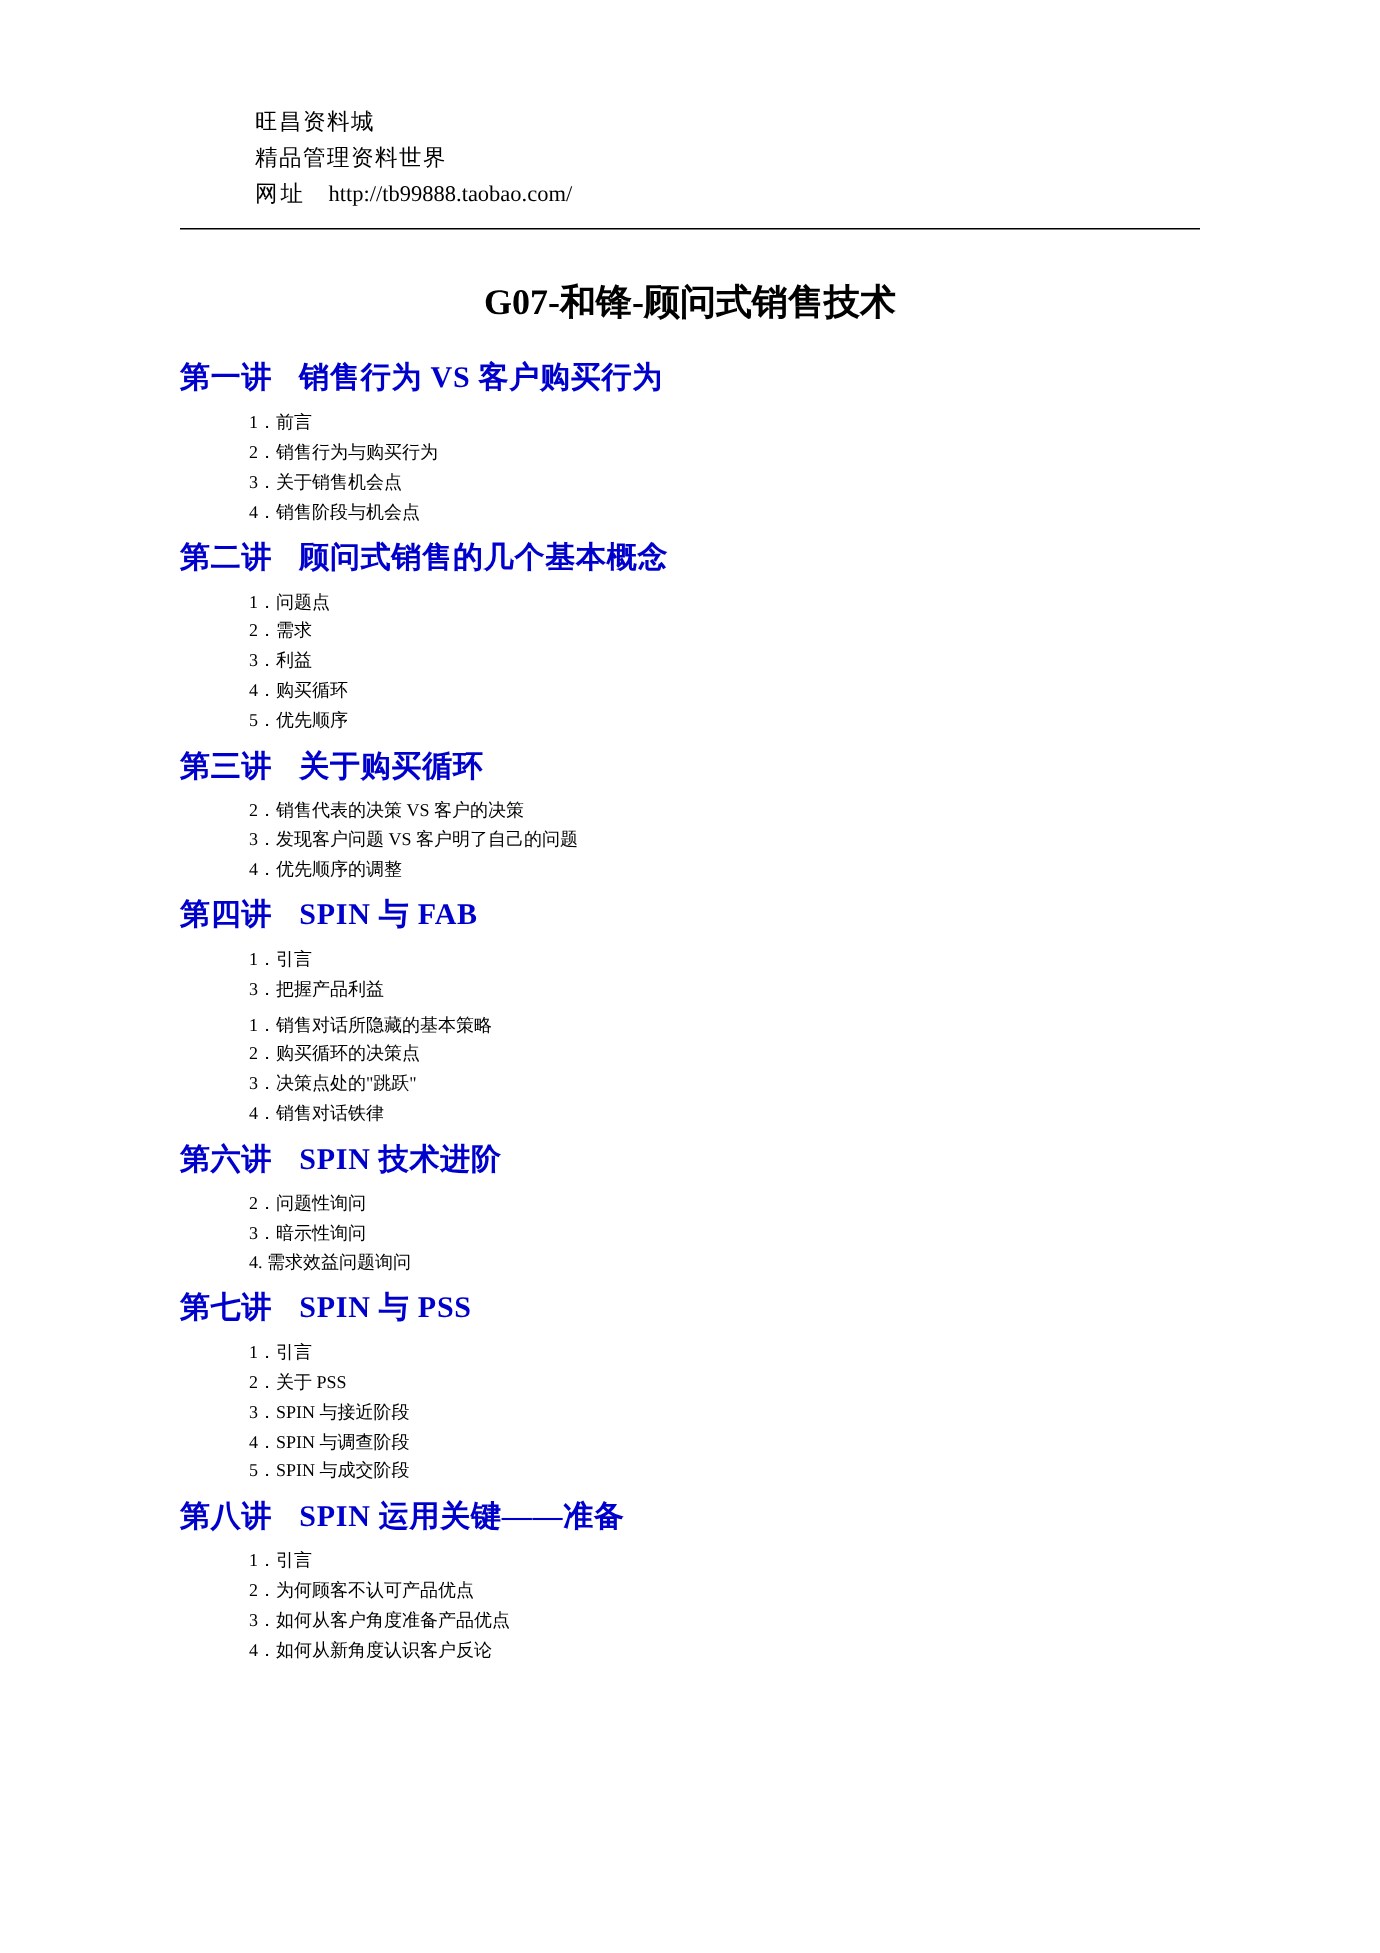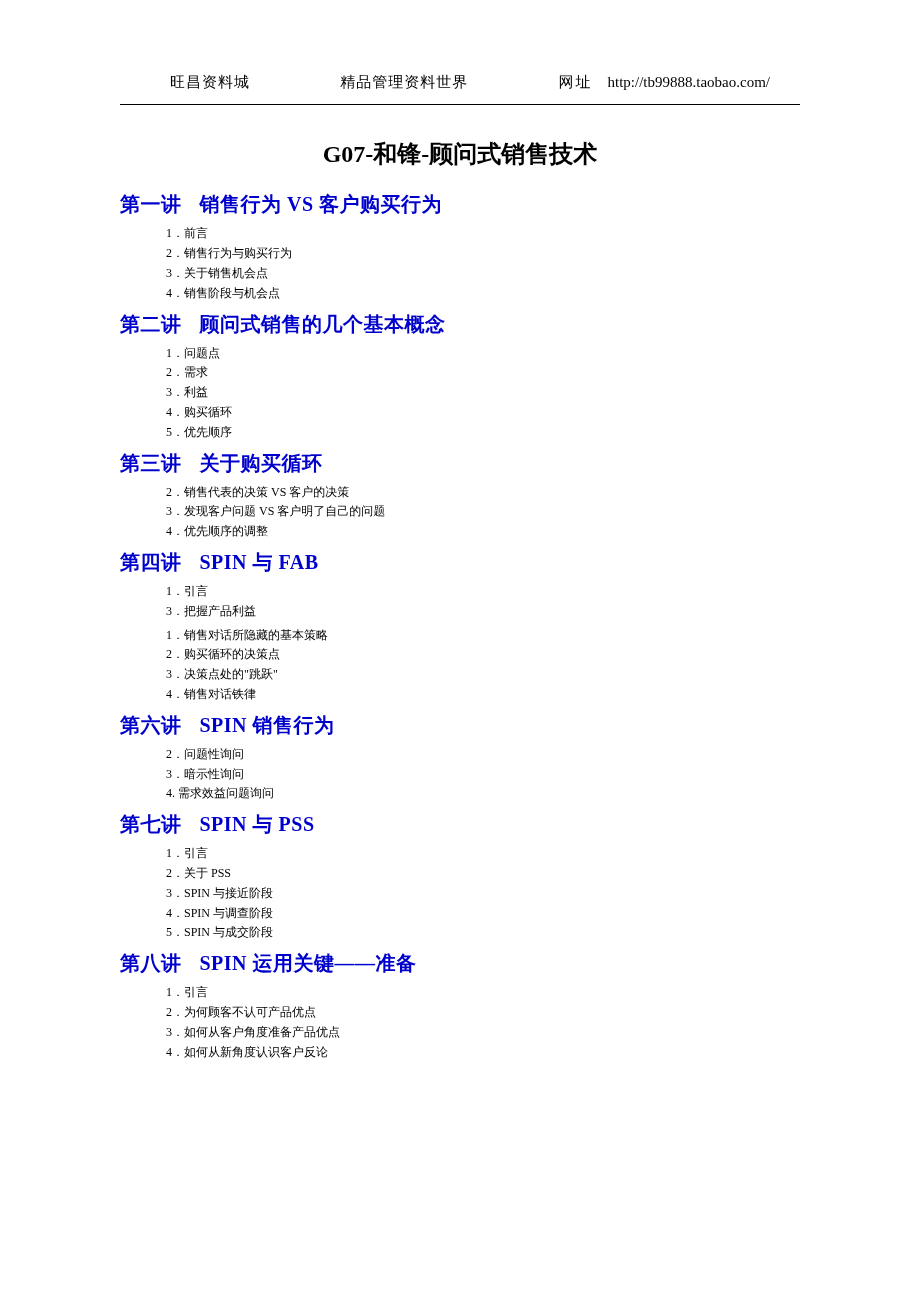--- a/index.html
+++ b/index.html
@@ -16,20 +16,21 @@
       color: #000;
       font-size: 16px;
       line-height: 1.6;
     }
     .header-row {
       display: flex;
       justify-content: space-between;
       margin-bottom: 10px;
       font-size: 15px;
       padding: 0 30px 0 50px;
+      flex-direction: column;
     }
     .header-left {
       letter-spacing: 1px;
     }
     .header-center {
       letter-spacing: 1px;
     }
     .header-right-label {
       letter-spacing: 2px;
     }
@@ -107,21 +108,21 @@
       <div class="item-line">1．引言</div>
       <div class="item-line">3．把握产品利益</div>
     </div>
     <div class="section">
       <div class="item-line">1．销售对话所隐藏的基本策略</div>
       <div class="item-line">2．购买循环的决策点</div>
       <div class="item-line">3．决策点处的"跳跃"</div>
       <div class="item-line">4．销售对话铁律</div>
     </div>
     <div class="section">
-      <div class="section-title"><span>第六讲</span><span class="gap1"></span><span>SPIN 销售行为</span></div>
+      <div class="section-title"><span>第六讲</span><span class="gap1"></span><span>SPIN 技术进阶</span></div>
       <div class="item-line">2．问题性询问</div>
       <div class="item-line">3．暗示性询问</div>
       <div class="item-line">4. 需求效益问题询问</div>
     </div>
     <div class="section">
       <div class="section-title"><span>第七讲</span><span class="gap1"></span><span>SPIN 与 PSS</span></div>
       <div class="item-line">1．引言</div>
       <div class="item-line">2．关于 PSS</div>
       <div class="item-line">3．SPIN 与接近阶段</div>
       <div class="item-line">4．SPIN 与调查阶段</div>

